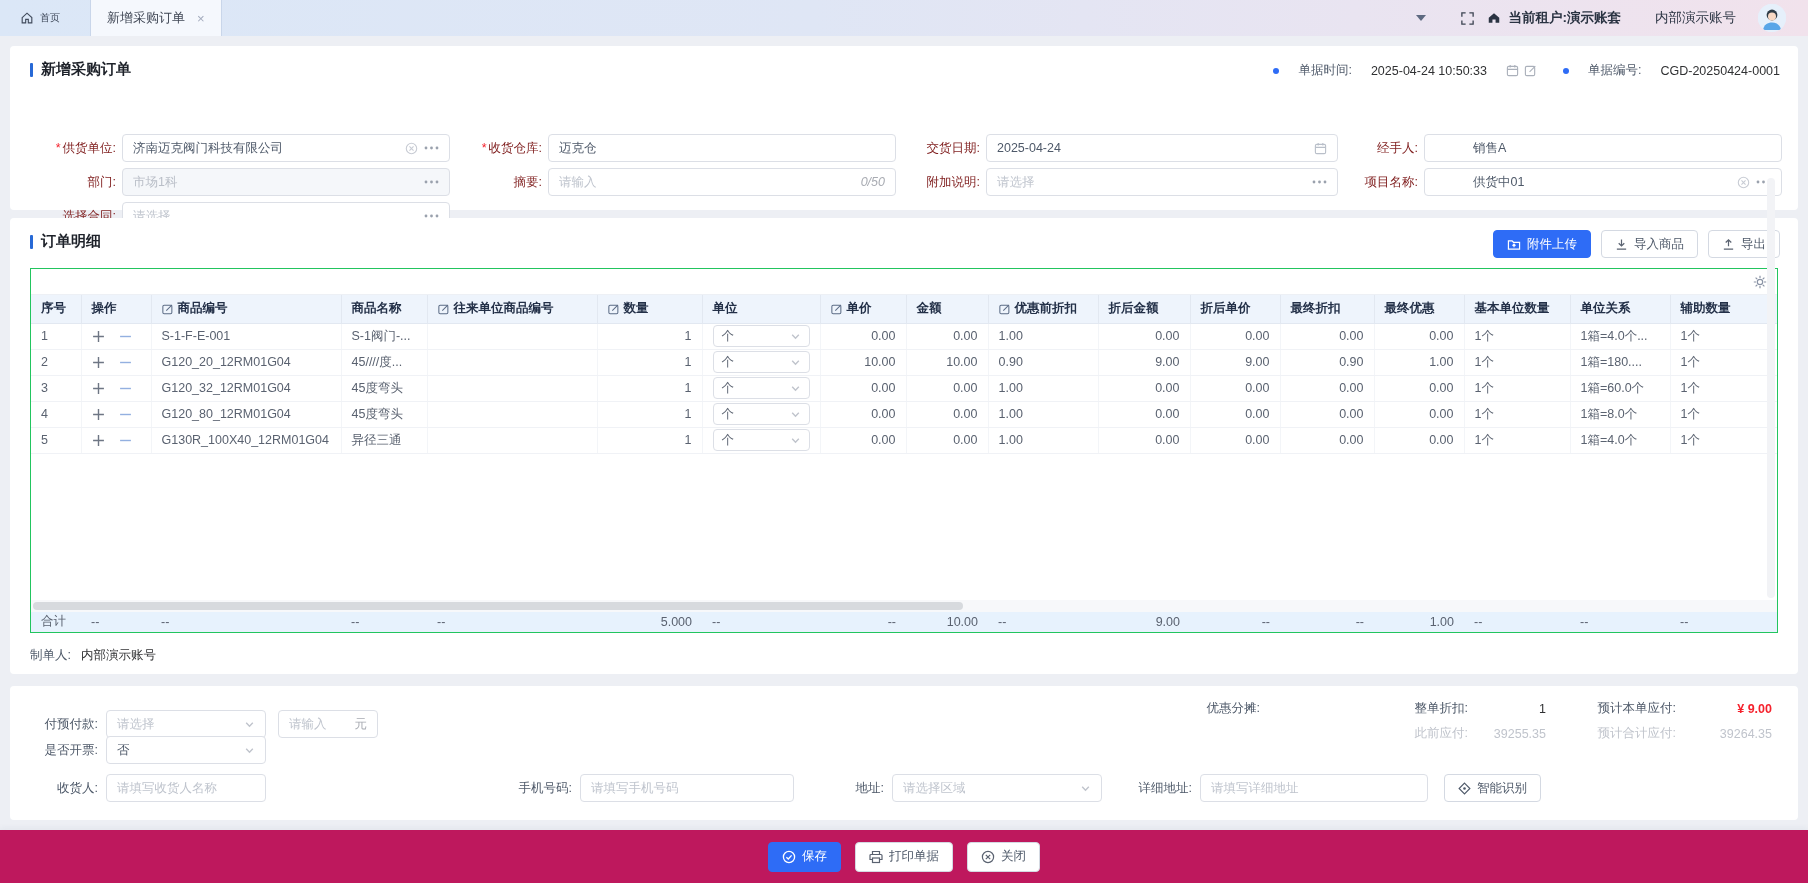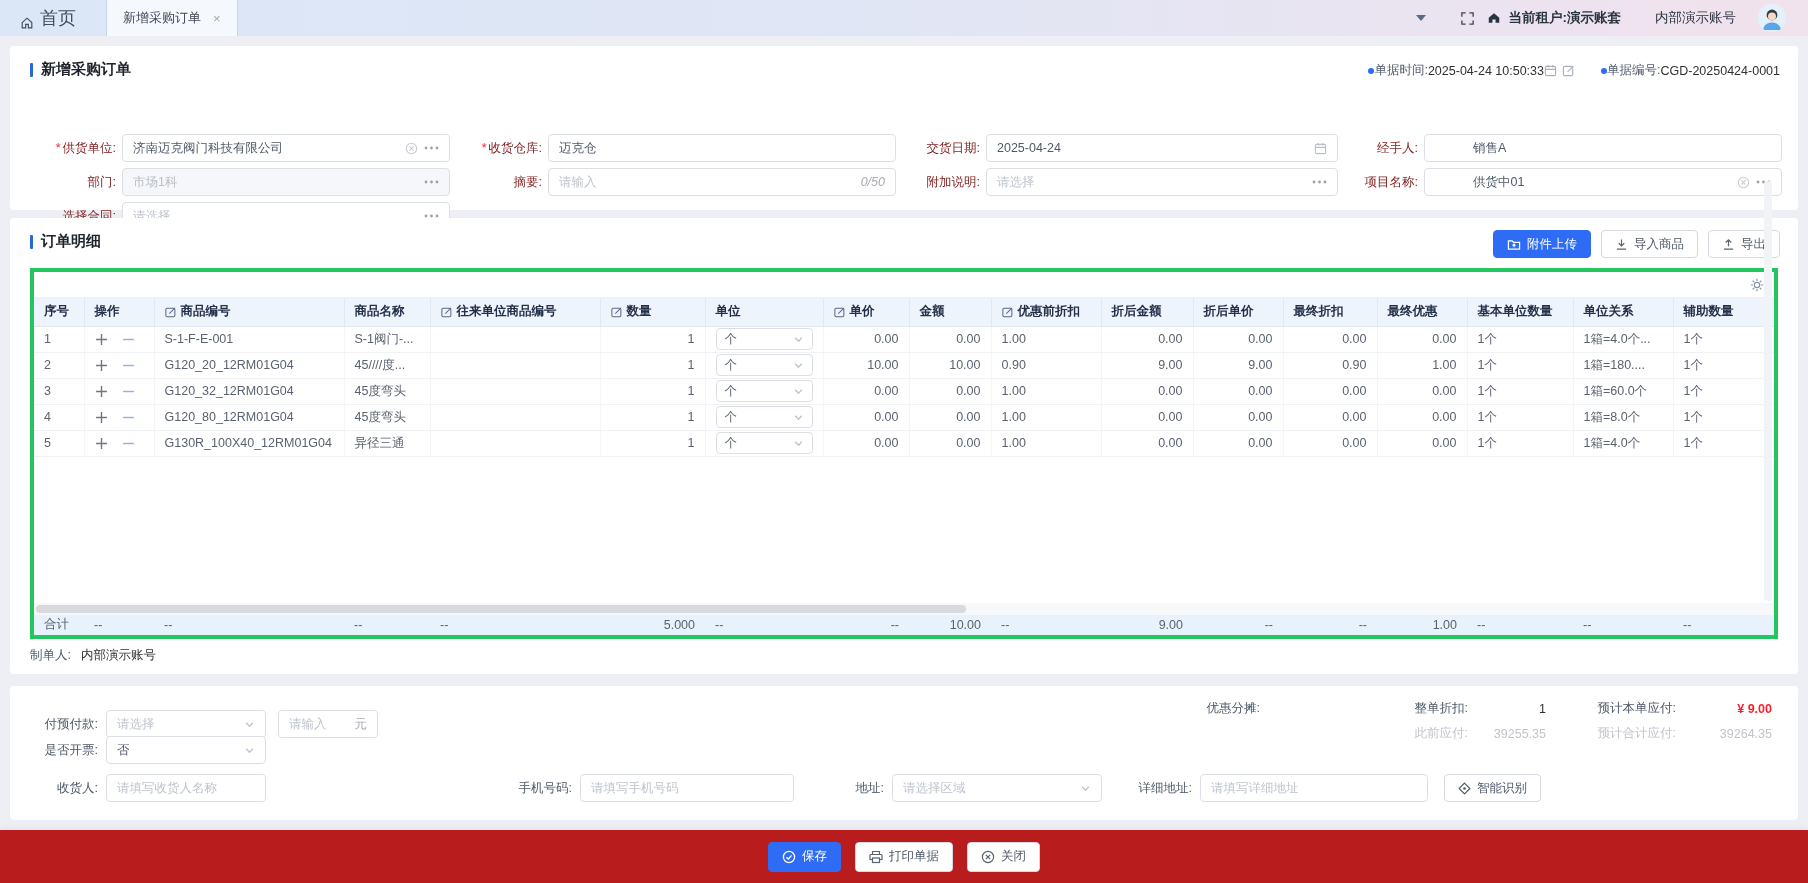--- a/index.html
+++ b/index.html
@@ -3,21 +3,21 @@
 <meta charset="utf-8">
 <style>
   * { margin:0; padding:0; box-sizing:border-box; }
   html,body { width:1808px; height:883px; overflow:hidden; }
   body { position:relative; background:#edeff4; font-family:"Liberation Sans","DejaVu Sans",sans-serif; color:#333; font-size:12.5px; }
 
   
   .topbar { position:absolute; left:0; top:0; width:1808px; height:36px;
     background:linear-gradient(90deg,#dbe7f7 0%,#dfe6f5 45%,#e9e4f1 75%,#f1e2ec 100%);
     display:flex; align-items:center; }
-  .tb-home { display:flex; align-items:flex-end; gap:6px; margin-left:20px; color:#414b5c; font-size:18px; cursor:pointer; }
+  .tb-home { display:flex; align-items:flex-start; gap:6px; margin-left:20px; color:#414b5c; font-size:10px; cursor:pointer; }
   .tb-tab { margin-left:30px; height:36px; display:flex; align-items:center; gap:12px; padding:0 16px;
     background:rgba(255,255,255,.72); border-left:1px solid #c9d6ea; border-right:1px solid #c9d6ea;
     color:#3f4654; font-size:13px; }
   .tb-tab .x { color:#a3abbd; font-size:13px; line-height:1; }
   .tb-spacer { flex:1; }
   .tb-right { display:flex; align-items:center; height:36px; }
   .caret { width:0; height:0; border-left:5px solid transparent; border-right:5px solid transparent; border-top:6px solid #5d6980; margin-right:34px; }
   .tb-ic { margin-right:12px; display:flex; align-items:center; }
   .tb-tenant { display:flex; align-items:center; gap:8px; color:#2a3342; font-size:13.5px; font-weight:bold; margin-right:34px; }
   .tb-account { color:#2a3342; font-size:13.5px; margin-right:22px; }
@@ -28,21 +28,21 @@
   .card1 { top:46px;  height:164px; }
   .card2 { top:218px; height:456px; }
   .card3 { top:686px; height:134px; }
 
   .sec-title { position:absolute; left:20px; top:14px; display:flex; align-items:center; gap:8px; }
   .sec-title .bar { width:3px; height:14px; background:#2769d6; border-radius:1px; }
   .sec-title .txt { font-size:15px; font-weight:bold; color:#1d2129; }
 
   
   .doc-meta { position:absolute; right:18px; top:16px; display:flex; align-items:center; gap:26px; }
-  .meta-item { display:flex; align-items:center; gap:0; }
+  .meta-item { display:flex; align-items:center; gap:19px; }
   .bluedot { width:6px; height:6px; border-radius:50%; background:#2e6cf6; }
   .meta-label { color:#4e5969; }
   .meta-value { color:#303133; }
   .meta-icons { display:flex; gap:5px; align-items:center; }
 
   
   .f-row { position:absolute; left:20px; right:20px; height:28px; }
   .r1 { top:88px; } .r2 { top:122px; } .r3 { top:156px; }
   .fld { position:absolute; display:flex; align-items:center; height:28px; }
   .flabel { display:flex; justify-content:flex-end; align-items:center; color:#7f1d1d; height:28px; }
@@ -62,21 +62,21 @@
   .counter { color:#a8abb2;font-style:italic; }
   .yuan { color:#a8abb2; }
 
   
   .det-btns { position:absolute; right:18px; top:12px; display:flex; gap:10px; }
   .btn { height:28px; border-radius:4px; display:flex; align-items:center; gap:6px; padding:0 13px; font-size:12.5px; cursor:pointer; }
   .btn.primary { background:#2e6cf6; color:#fff; border:1px solid #2e6cf6; }
   .btn.plain { background:#fff; color:#4e5969; border:1px solid #d4d9e2; }
 
   
-  .tbl-wrap { position:absolute; left:20px; right:20px; top:50px; border:4px solid #22c55e; background:#fff; }
+  .tbl-wrap { position:absolute; left:20px; right:20px; top:50px; border:1px solid #22c55e; background:#fff; }
   .tbl-toolbar { height:26px; position:relative; border-bottom:1px solid #edf0f5; }
   .gear { position:absolute; right:10px; top:6px; }
   table { border-collapse:collapse; table-layout:fixed; width:100%; }
   th { height:28px; background:#eef4fc; font-size:12.5px; font-weight:bold; color:#233048;
        padding:0 10px; border-right:1px solid #e2e8f1; border-bottom:1px solid #e2e8f1; text-align:left; white-space:nowrap; overflow:hidden; }
   th:last-child { border-right:none; }
   th .hflex { display:flex; align-items:center; gap:4px; }
   td { height:26px; font-size:12.5px; color:#5a6270; padding:0 10px;
        border-right:1px solid #f3f5f8; border-bottom:1px solid #f0f2f6; white-space:nowrap; overflow:hidden; }
   td:last-child { border-right:none; }
@@ -98,21 +98,21 @@
   .p-label { width:70px; display:flex; justify-content:flex-end; color:#4e5969; margin-right:8px; }
   .select { justify-content:space-between; cursor:pointer; }
   .pay-grid { position:absolute; right:26px; top:14px; display:grid;
     grid-template-columns:130px 88px 120px 78px 130px 96px; row-gap:8px; align-items:center; font-size:12.5px; }
   .pg-label { text-align:right; color:#4e5969; }
   .pg-val { text-align:right; color:#303133; }
   .pg-red { text-align:right; color:#f5222d; font-weight:bold; }
   .pg-gray { color:#c0c4cc !important; }
 
   
-  .footer { position:absolute; left:0; top:830px; width:1808px; height:53px; background:#b91c1c;
+  .footer { position:absolute; left:0; top:830px; width:1808px; height:53px; background:#be185d;
     box-shadow:0 -2px 6px rgba(30,50,90,.05); display:flex; align-items:center; justify-content:center; gap:14px; }
   .footer .btn { height:30px; }
 
   svg { display:block; }
 </style>
 </head>
 <body>
 
 <div class="topbar">
   <div class="tb-home">

